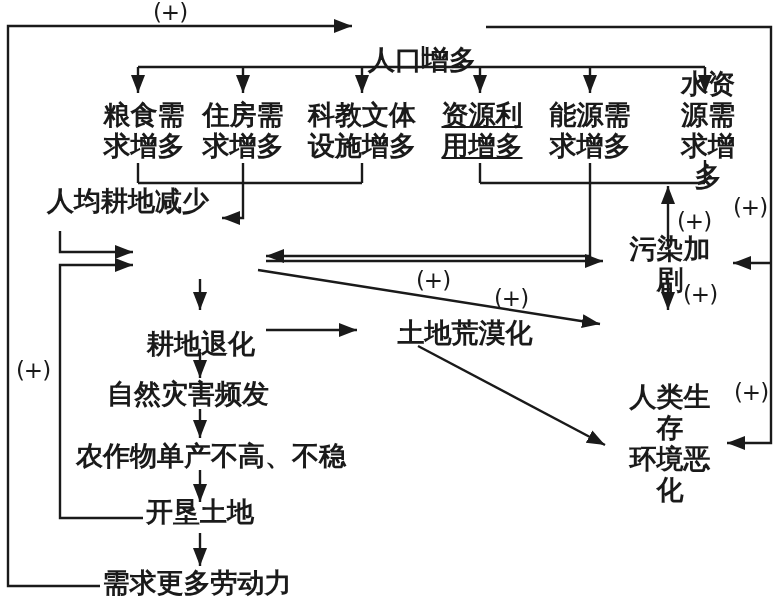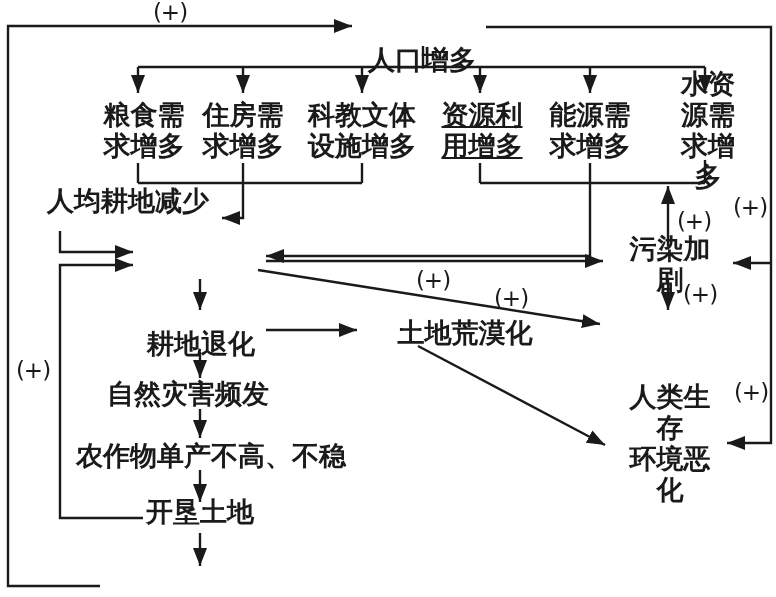--- a/index.html
+++ b/index.html
@@ -97,20 +97,21 @@
   <div class="node" style="left:590px; top:130px;">能源需
 求增多</div>
   <div class="node" style="left:708px; top:130px;">水资源需
 求增多</div>
   <div class="node" style="left:128px; top:200px;">人均耕地减少</div>
   <div class="node" style="left:201px; top:331px;margin-top:12px;">耕地退化</div>
   <div class="node" style="left:434px; top:332px;margin-left:31px;">土地荒漠化</div>
   <div class="node" style="left:188px; top:393px;">自然灾害频发</div>
   <div class="node" style="left:211px; top:455px;">农作物单产不高、不稳</div>
   <div class="node" style="left:200px; top:511px;">开垦土地</div>
+  <div class="node" style="left:197px; top:582px;">需求更多劳动力</div>
   <div class="node" style="left:670px; top:264px;">污染加剧</div>
   <div class="node" style="left:670px; top:443px;">人类生存
 环境恶化</div>
 
   <div class="plus" style="left:170px; top:12px;">(+)</div>
   <div class="plus" style="left:33px;  top:370px;">(+)</div>
   <div class="plus" style="left:750px; top:207px;">(+)</div>
   <div class="plus" style="left:694px; top:221px;">(+)</div>
   <div class="plus" style="left:433px; top:280px;">(+)</div>
   <div class="plus" style="left:511px; top:298px;">(+)</div>

